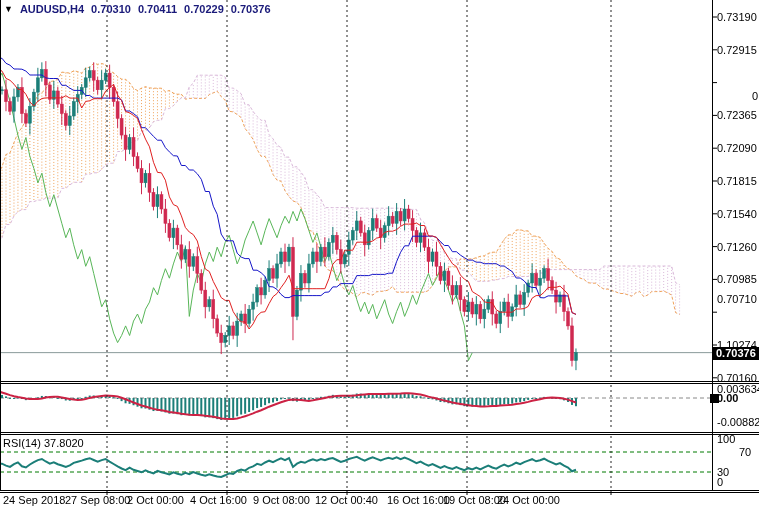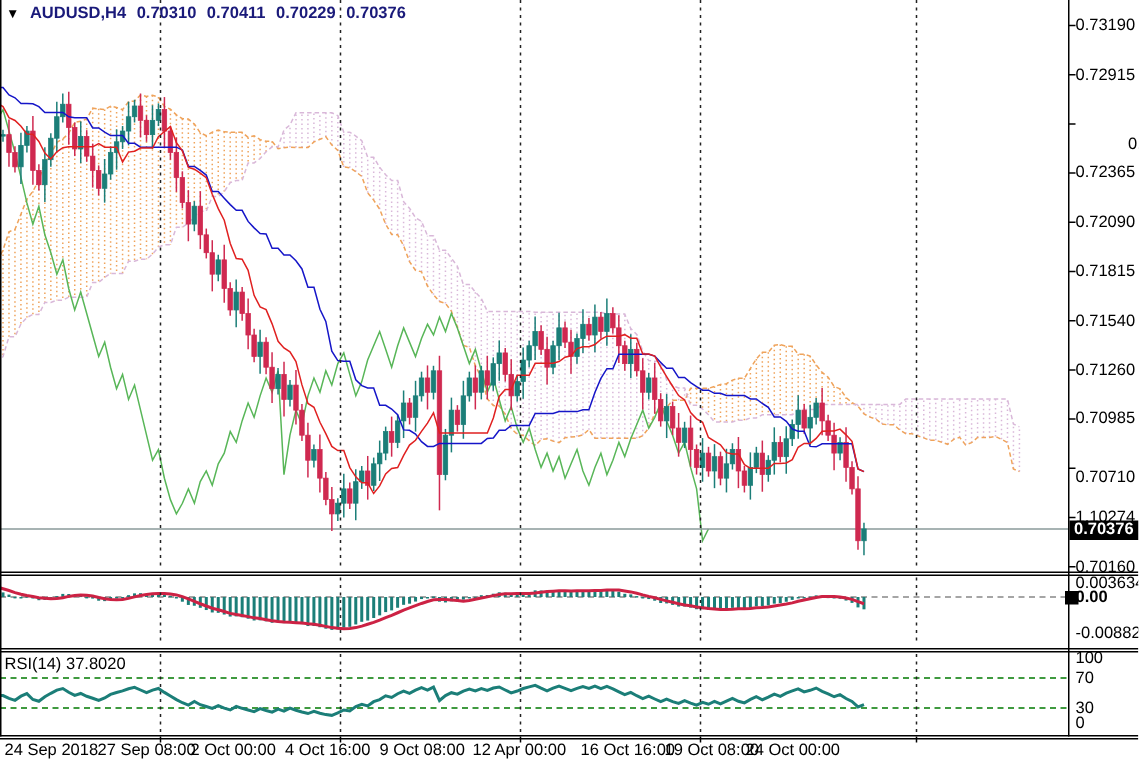--- a/index.html
+++ b/index.html
@@ -716,44 +716,44 @@
     <span>RSI(14)</span>
     <span>37.8020</span>
   </div>
 
   <div class="axis-label" style="top:383px;">0.003634</div>
   <div class="axis-label" style="top:392px;font-weight:bold;">0.00</div>
   <div id="macd-zero-tag"></div>
   <div class="axis-label" style="top:416px;">-0.008823</div>
 
   <div class="axis-label" style="top:433px;">100</div>
-  <div class="axis-label" style="top:446px;">70</div>
+  <div class="axis-label" style="top:446px;margin-left:22px;">70</div>
   <div class="axis-label" style="top:466px;">30</div>
   <div class="axis-label" style="top:476px;">0</div>
 
   <div id="price-tag" style="top: 346.633px;">0.70376</div>
 
   <div id="price-labels">
       <div class="axis-label" style="top: 11px; text-align: center;">0.73190</div>
       <div class="axis-label" style="top: 43.8px; text-align: right;">0.72915</div>
       <div class="axis-label" style="top: 90px; margin-left: 35px;">0.72640</div>
       <div class="axis-label" style="top: 109.4px;">0.72365</div>
       <div class="axis-label" style="top: 142.2px;">0.72090</div>
       <div class="axis-label" style="top: 175px;">0.71815</div>
       <div class="axis-label" style="top: 207.8px;">0.71540</div>
       <div class="axis-label" style="top: 240.6px;">0.71260</div>
       <div class="axis-label" style="top: 273.4px;">0.70985</div>
-      <div class="axis-label" style="top: 312px;">0.70710</div>
+      <div class="axis-label" style="top: 293px;">0.70710</div>
       <div class="axis-label" style="top: 339px;">1.10274</div>
       <div class="axis-label" style="top: 371.8px;">0.70160</div>
     </div>
   <div id="time-labels">
       <div class="time-label" style="left: 3px;">24 Sep 2018</div>
       <div class="time-label" style="left: 65px;">27 Sep 08:00</div>
       <div class="time-label" style="left: 127px;">2 Oct 00:00</div>
       <div class="time-label" style="left: 190px;">4 Oct 16:00</div>
       <div class="time-label" style="left: 253px;">9 Oct 08:00</div>
-      <div class="time-label" style="left: 315px;">12 Apr 00:00</div>
+      <div class="time-label" style="left: 315px;">12 Oct 00:40</div>
       <div class="time-label" style="left: 387px;">16 Oct 16:00</div>
       <div class="time-label" style="left: 443px;">19 Oct 08:00</div>
       <div class="time-label" style="left: 497px; text-align: center;">24 Oct 00:00</div>
     </div>
 </div>
 
 </body></html>

